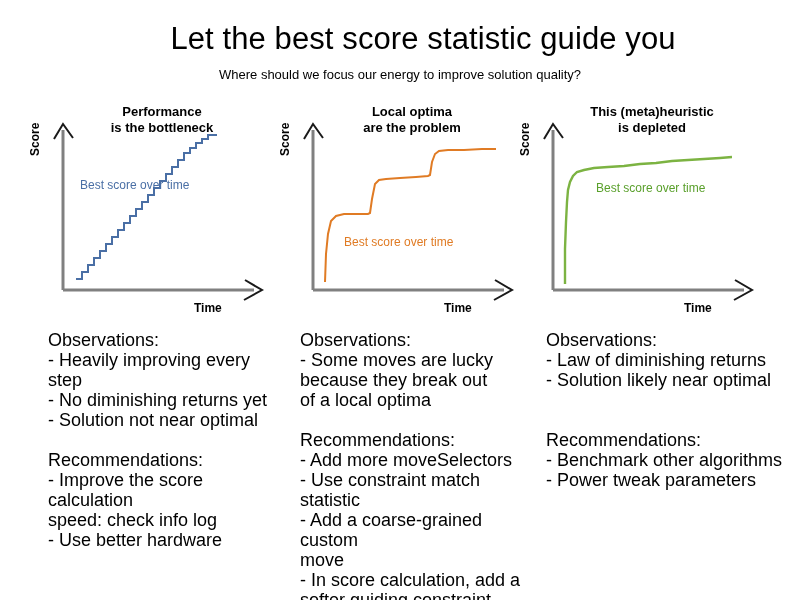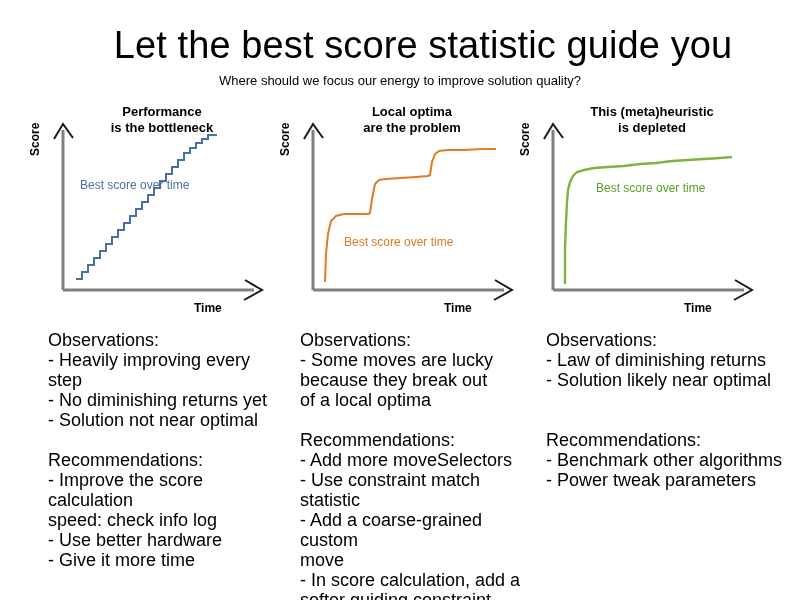--- a/index.html
+++ b/index.html
@@ -17,24 +17,24 @@
   }
 
   
   #header {
     position: absolute;
     top: 0; left: 0;
     width: 800px;
     text-align: center;
   }
   #page-title {
-    font-size: 38px;
+    font-size: 31px;
     font-weight: 400;
     line-height: 38px;
-    margin-top: 26px;
+    margin-top: 20px;
     letter-spacing: 0.1px;
     padding-left: 46px;
   }
   #page-subtitle {
     font-size: 13px;
     font-weight: 400;
     line-height: 17px;
     margin-top: 8px;
   }
 
@@ -191,21 +191,20 @@
       <span class="tc-item">- Heavily improving every step</span>
       <span class="tc-item">- No diminishing returns yet</span>
       <span class="tc-item">- Solution not near optimal</span>
     </div>
     <span class="tc-gap"></span>
     <div class="tc-block">
       <span class="tc-head">Recommendations:</span>
       <span class="tc-item">- Improve the score calculation</span>
       <span class="tc-item">speed: check info log</span>
       <span class="tc-item">- Use better hardware</span>
-      <span class="tc-item">- Give it more time</span>
     </div>
   </div>
 
   <div class="text-col col-2">
     <div class="tc-block">
       <span class="tc-head">Observations:</span>
       <span class="tc-item">- Some moves are lucky</span>
       <span class="tc-item">because they break out</span>
       <span class="tc-item">of a local optima</span>
     </div>

